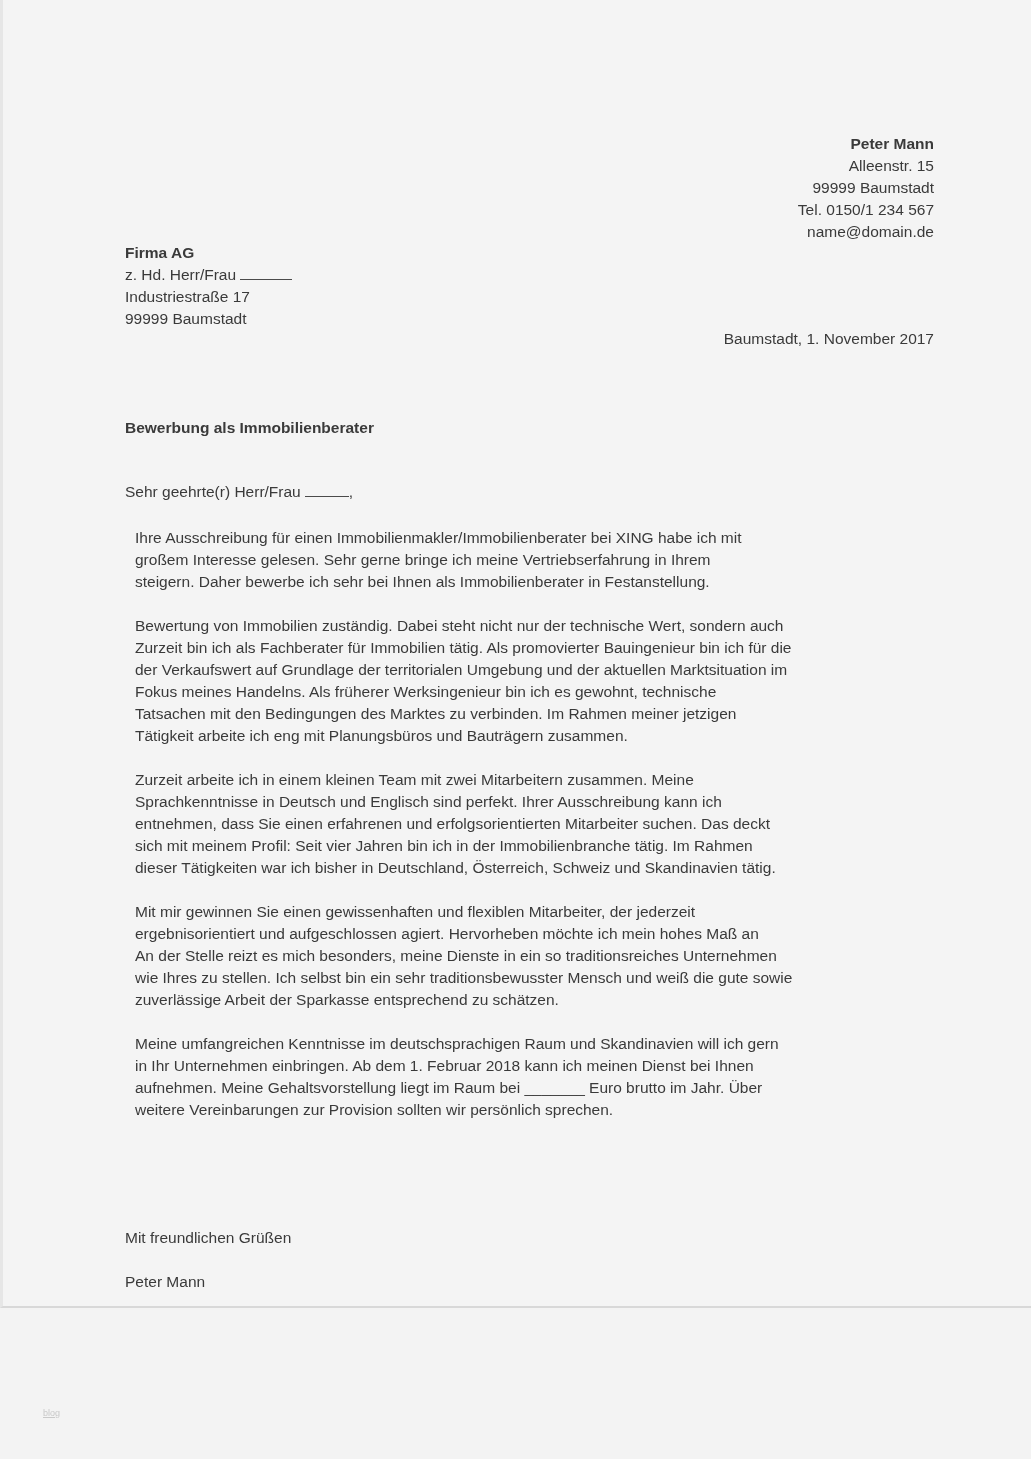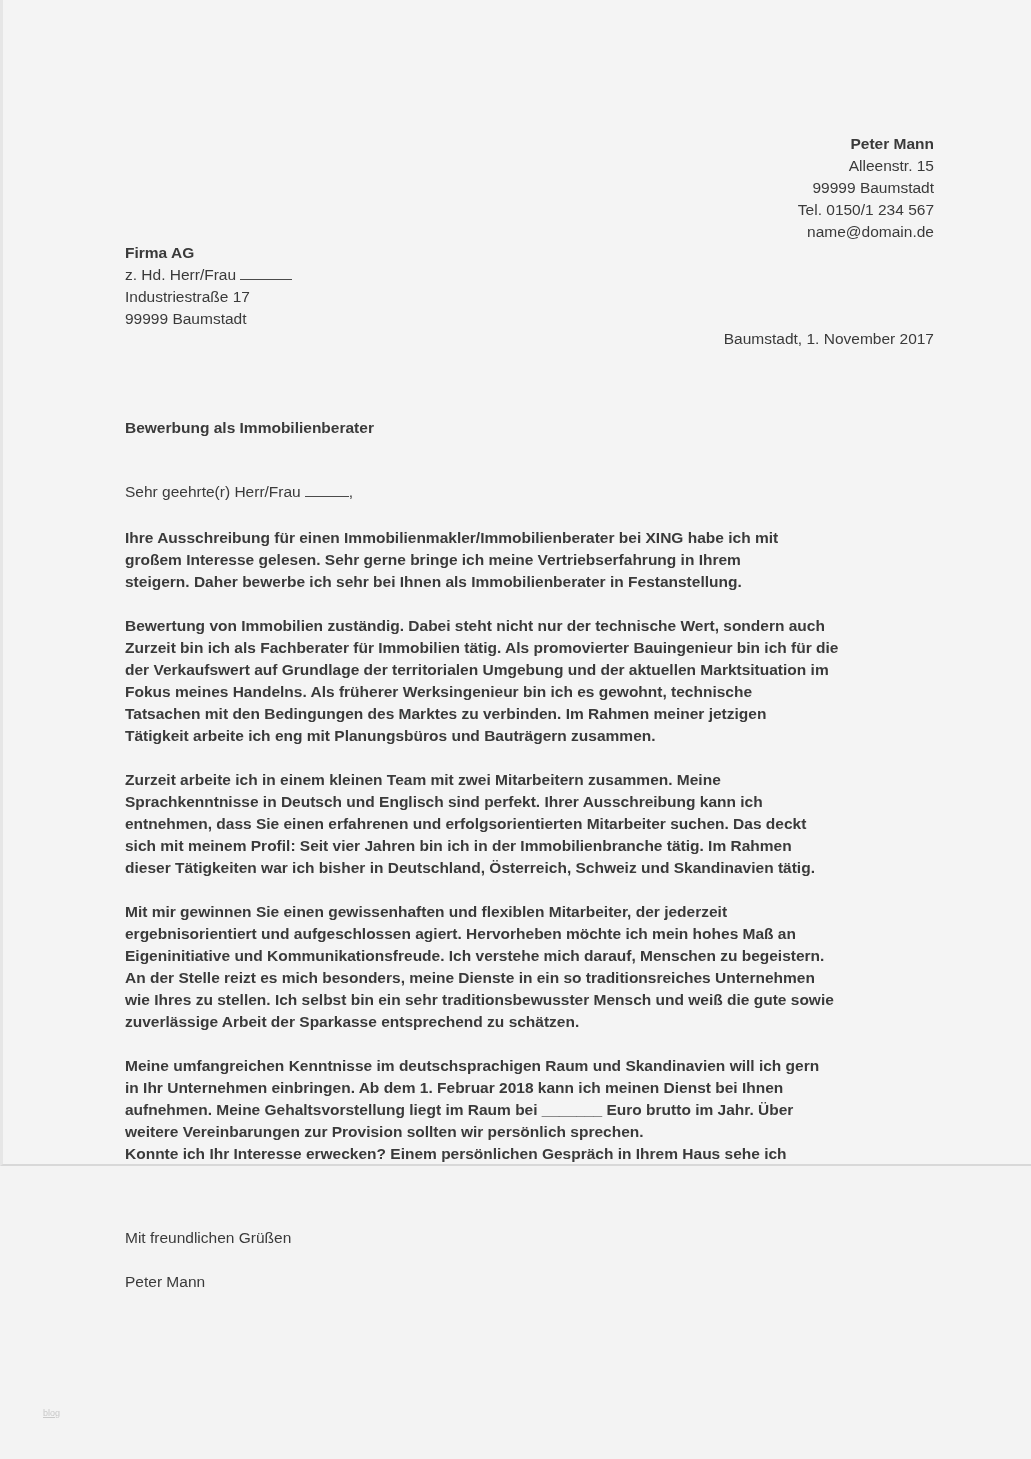--- a/index.html
+++ b/index.html
@@ -6,21 +6,21 @@
       margin: 0;
       padding: 0;
       width: 1031px;
       height: 1459px;
       background: #f3f3f3;
       overflow: hidden;
     }
     .page {
       position: relative;
       width: 1031px;
-      height: 1166px;
+      height: 1308px;
       background: #f4f4f4;
       border-left: 3px solid #e6e6e6;
       border-bottom: 2px solid #d8d8d8;
       box-sizing: border-box;
       font-family: "Liberation Sans", sans-serif;
       color: #3a3a3a;
       font-size: 15.5px;
       filter: blur(0.45px);
       padding-left: 40px;
     }
@@ -57,25 +57,24 @@
       top: 419px;
       font-weight: bold;
     }
     .salutation {
       position: absolute;
       left: 122px;
       top: 483px;
     }
     .body {
       position: absolute;
-      left: 122px;
+      left: 132px;
       top: 527px;
       width: 820px;
       line-height: 22px;
-      font-weight: bold;
     }
     .para { margin: 0 0 22px 0; }
     .para .line { display: block; white-space: nowrap; }
     .closing {
       position: absolute;
       left: 122px;
       top: 1229px;
     }
     .signature {
       position: absolute;
@@ -138,31 +137,29 @@
     <p class="para">
       <span class="line">Zurzeit arbeite ich in einem kleinen Team mit zwei Mitarbeitern zusammen. Meine</span>
       <span class="line">Sprachkenntnisse in Deutsch und Englisch sind perfekt. Ihrer Ausschreibung kann ich</span>
       <span class="line">entnehmen, dass Sie einen erfahrenen und erfolgsorientierten Mitarbeiter suchen. Das deckt</span>
       <span class="line">sich mit meinem Profil: Seit vier Jahren bin ich in der Immobilienbranche tätig. Im Rahmen</span>
       <span class="line">dieser Tätigkeiten war ich bisher in Deutschland, Österreich, Schweiz und Skandinavien tätig.</span>
     </p>
     <p class="para">
       <span class="line">Mit mir gewinnen Sie einen gewissenhaften und flexiblen Mitarbeiter, der jederzeit</span>
       <span class="line">ergebnisorientiert und aufgeschlossen agiert. Hervorheben möchte ich mein hohes Maß an</span>
-      <span class="line">Eigeninitiative und Kommunikationsfreude. Ich verstehe mich darauf, Menschen zu begeistern.</span>
       <span class="line">An der Stelle reizt es mich besonders, meine Dienste in ein so traditionsreiches Unternehmen</span>
       <span class="line">wie Ihres zu stellen. Ich selbst bin ein sehr traditionsbewusster Mensch und weiß die gute sowie</span>
       <span class="line">zuverlässige Arbeit der Sparkasse entsprechend zu schätzen.</span>
     </p>
     <p class="para">
       <span class="line">Meine umfangreichen Kenntnisse im deutschsprachigen Raum und Skandinavien will ich gern</span>
       <span class="line">in Ihr Unternehmen einbringen. Ab dem 1. Februar 2018 kann ich meinen Dienst bei Ihnen</span>
       <span class="line">aufnehmen. Meine Gehaltsvorstellung liegt im Raum bei _______ Euro brutto im Jahr. Über</span>
       <span class="line">weitere Vereinbarungen zur Provision sollten wir persönlich sprechen.</span>
-      <span class="line">Konnte ich Ihr Interesse erwecken? Einem persönlichen Gespräch in Ihrem Haus sehe ich</span>
     </p>
   </div>
 
   <div class="closing">Mit freundlichen Grüßen</div>
   <div class="signature">Peter Mann</div>
 
   <div class="watermark">blog</div>
 </div>
 
 </body></html>

